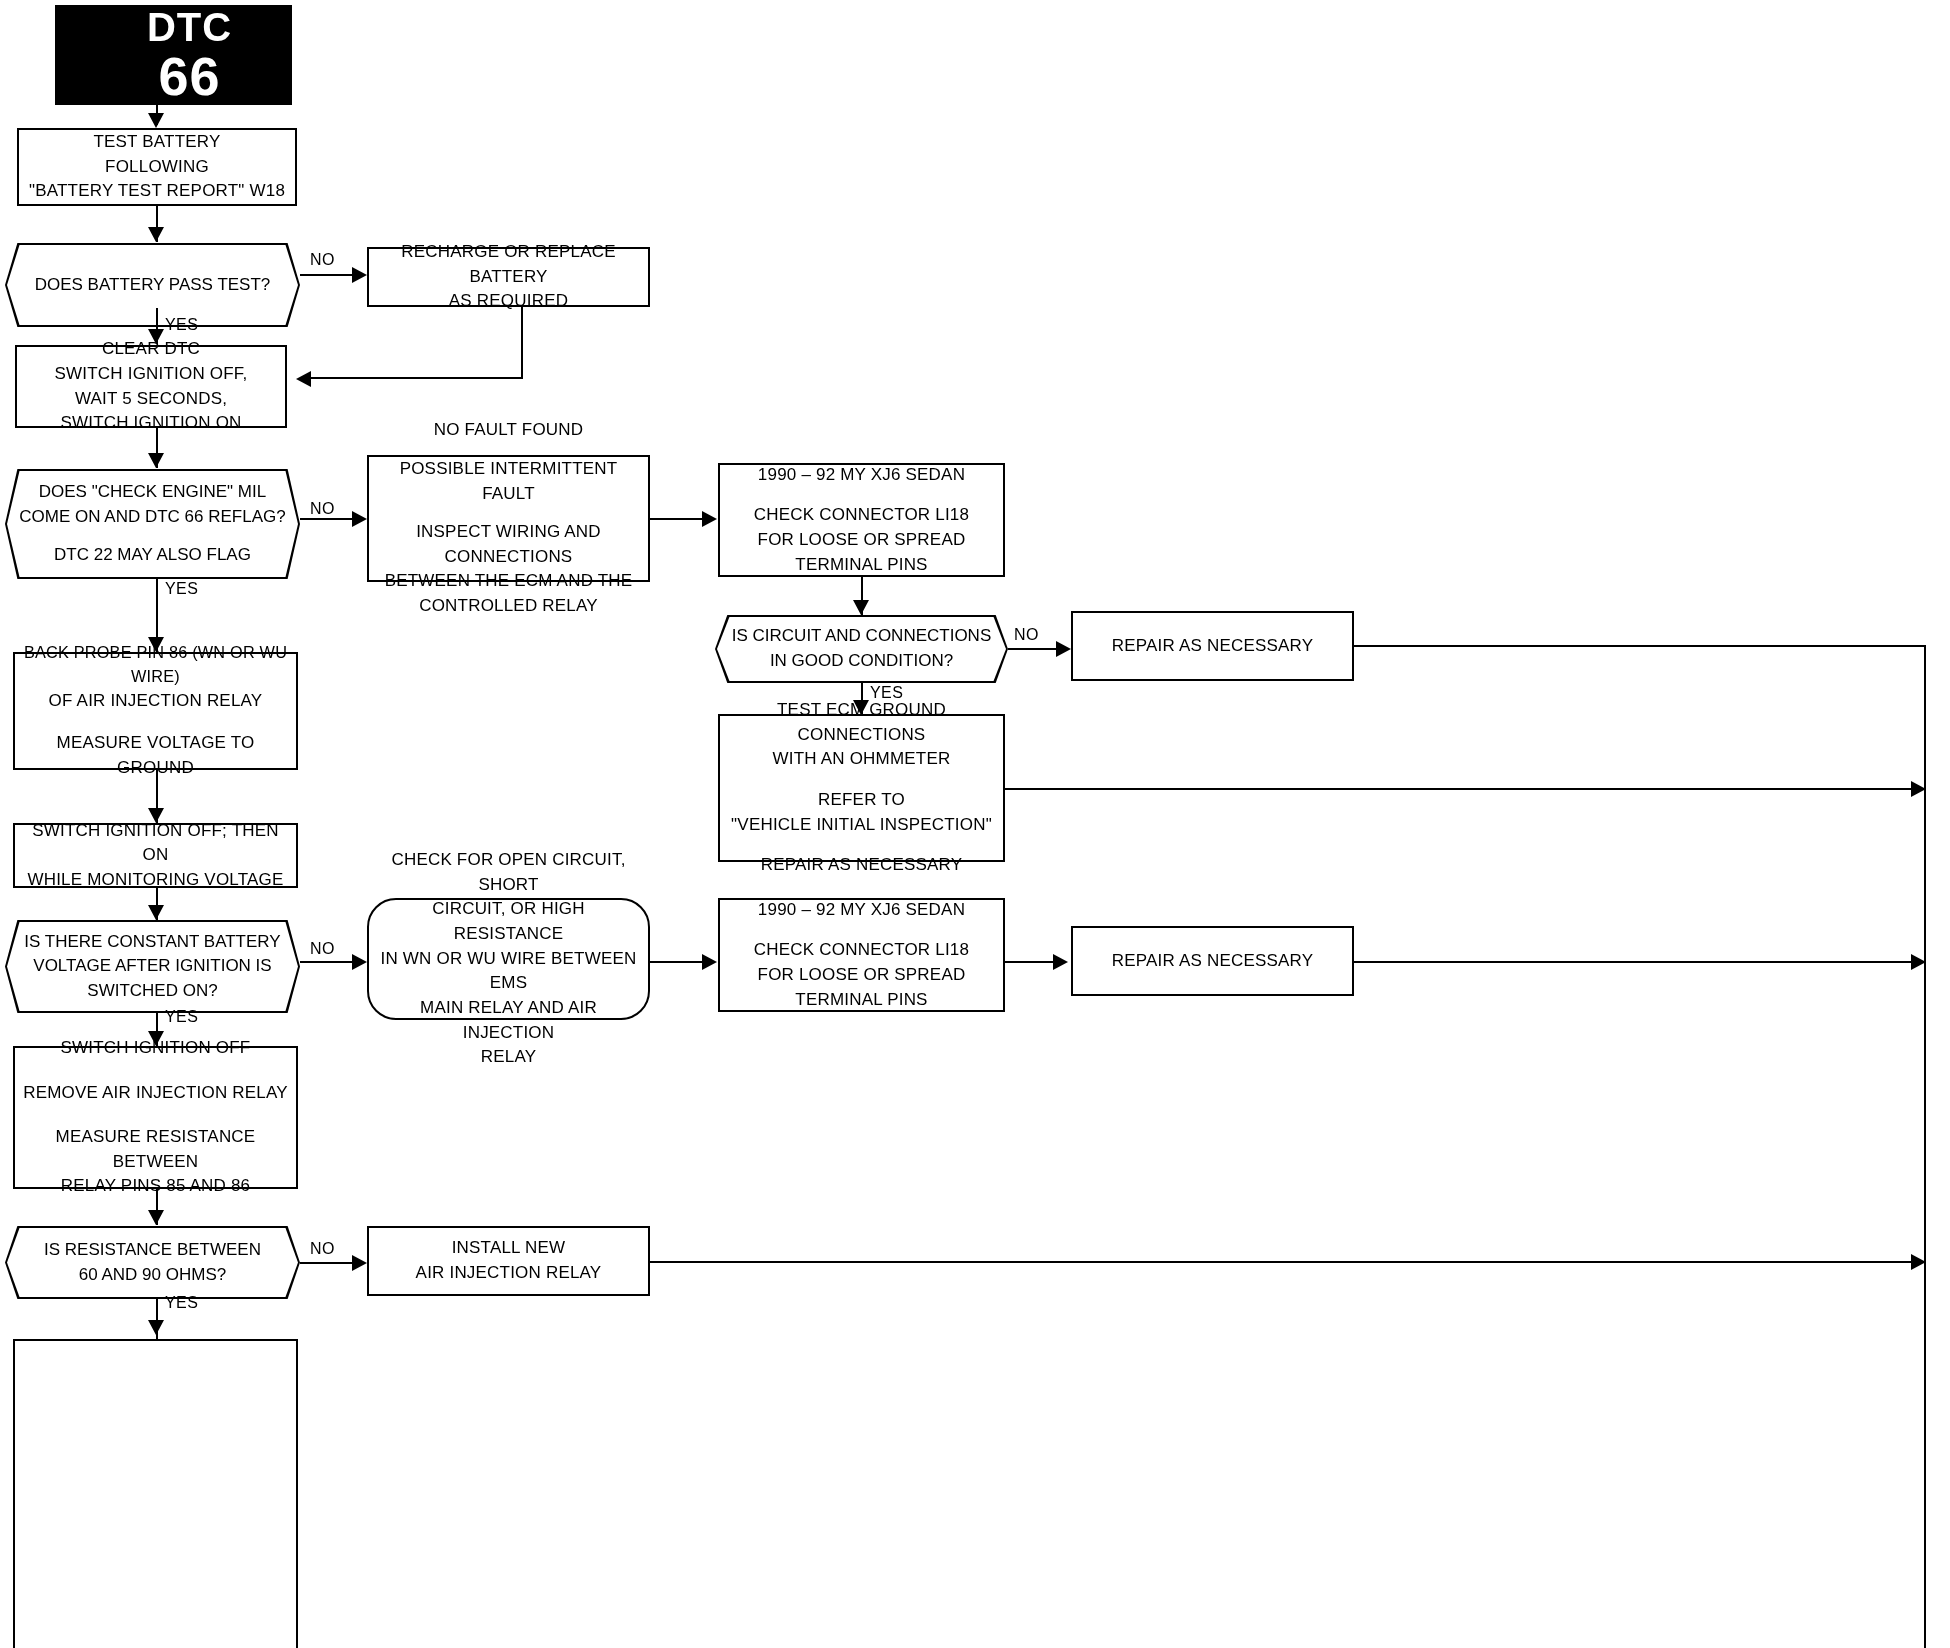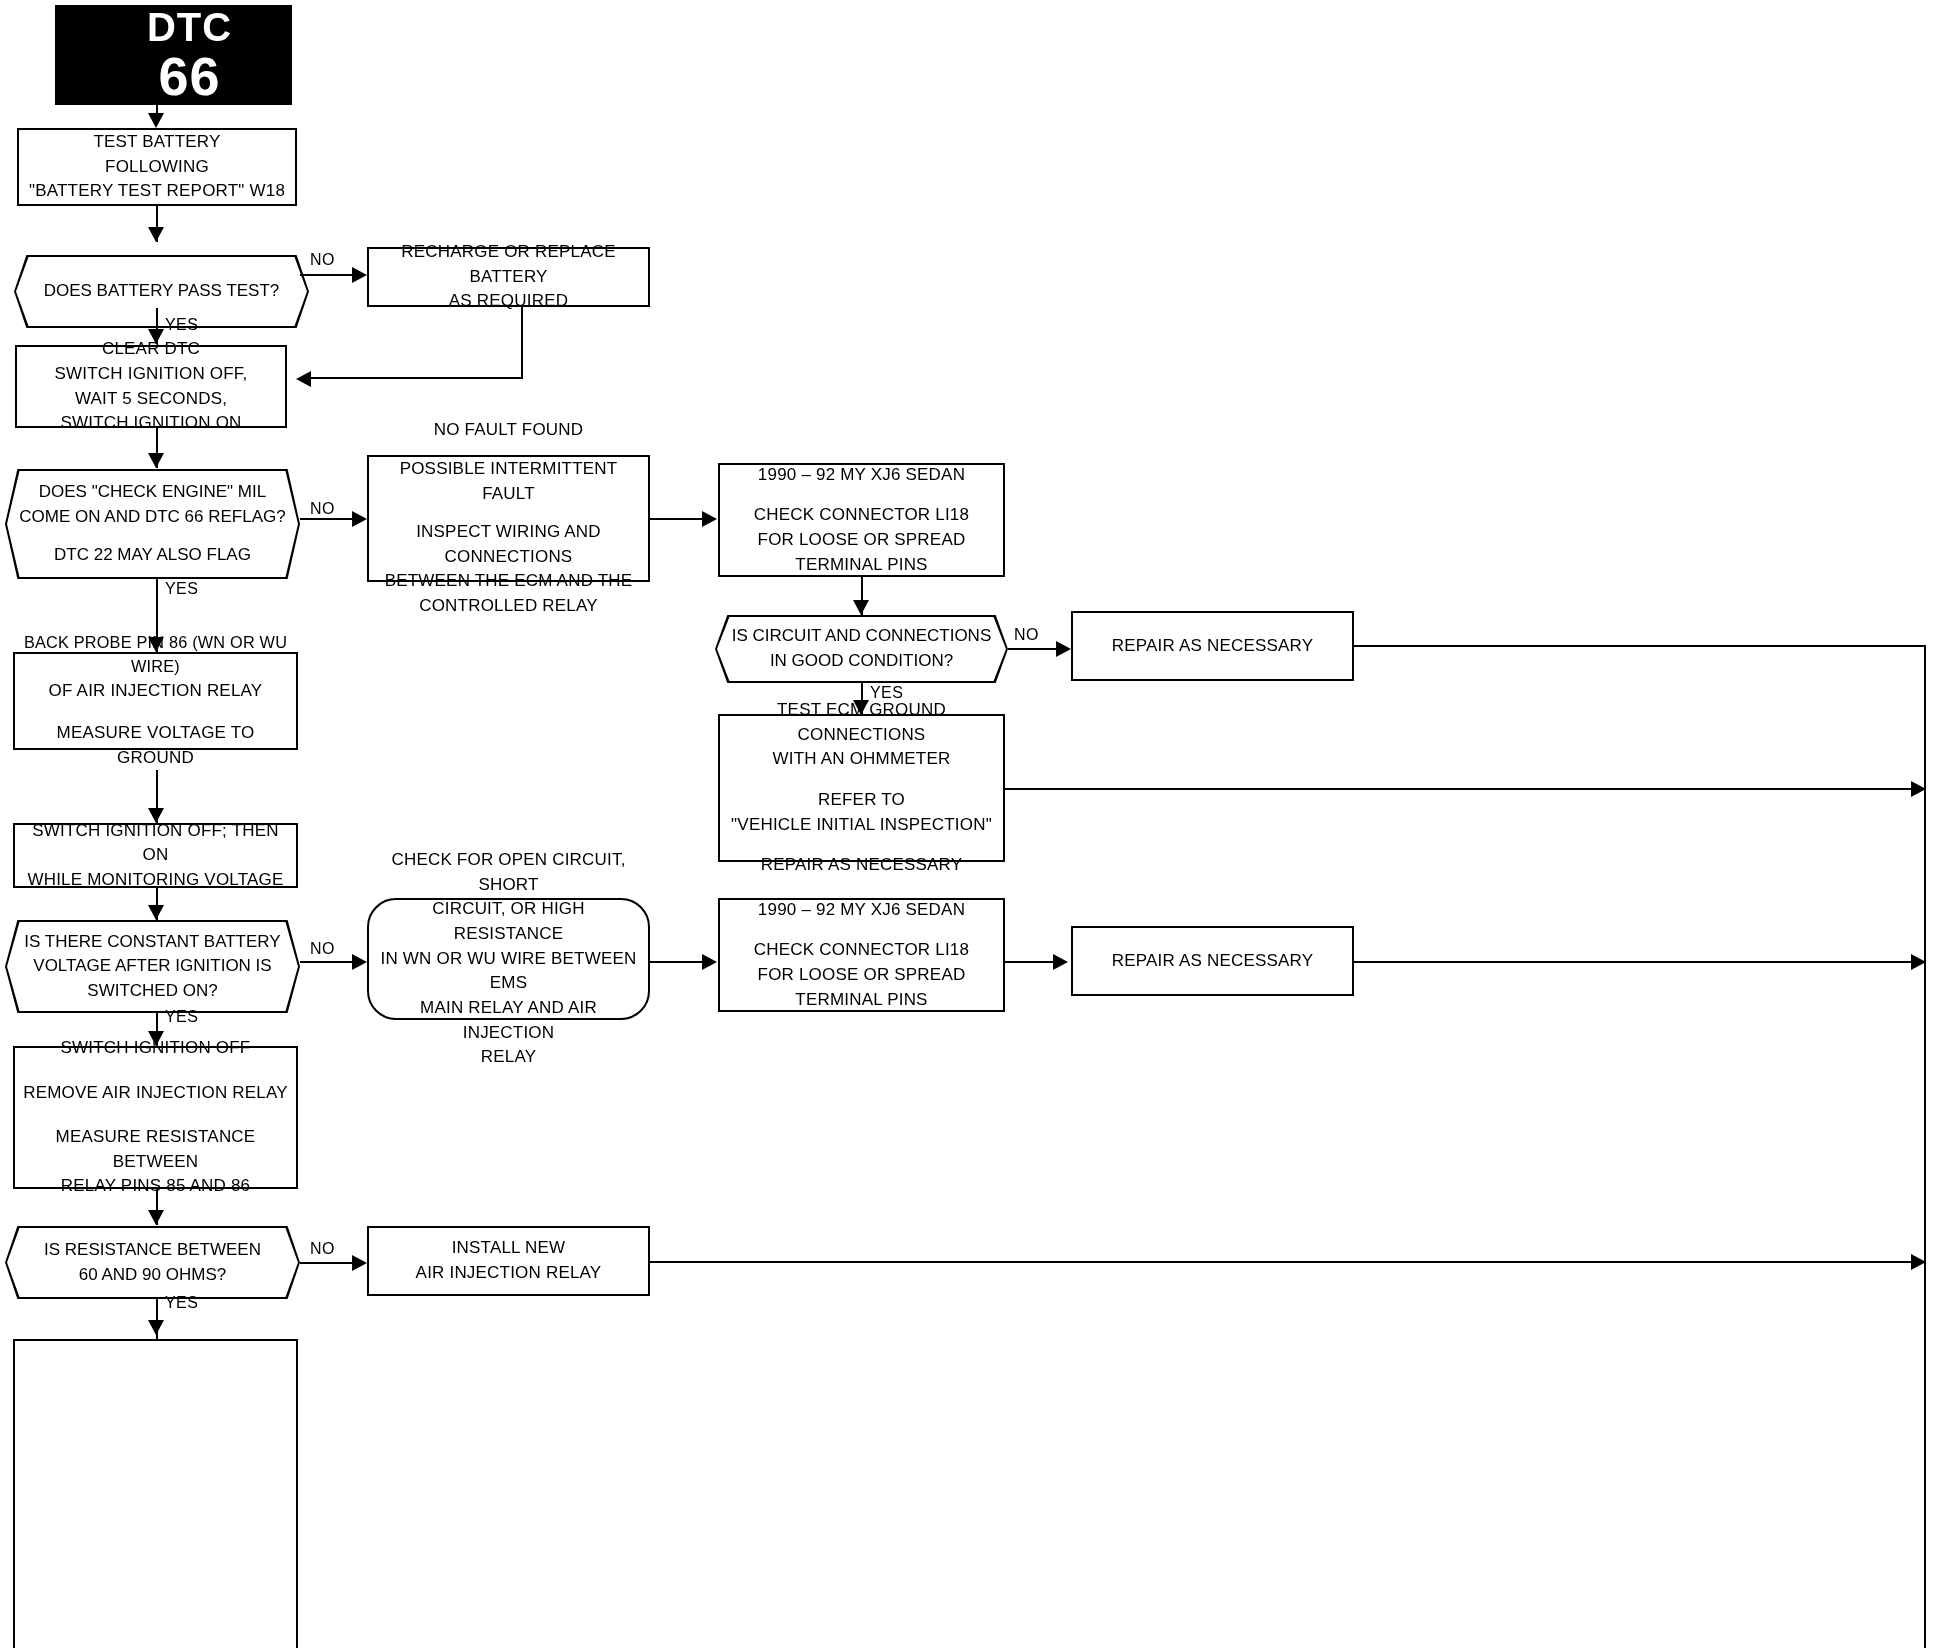--- a/index.html
+++ b/index.html
@@ -115,21 +115,21 @@
 
   <div class="node box" style="left:17px;top:128px;width:280px;height:78px;">
     <div class="para tight">TEST BATTERY</div>
     <div class="para tight">FOLLOWING</div>
     <div class="para tight">"BATTERY TEST REPORT" W18</div>
   </div>
 
   <div class="ln lnv" style="left:156px;top:206px;height:36px;"></div>
   <div class="arrow-d" style="left:148px;top:227px;"></div>
 
-  <div class="hexwrap" style="left:14px;top:243px;width:295px;height:73px;margin-top:12px;">
+  <div class="hexwrap" style="left:5px;top:243px;width:295px;height:84px;">
     <div class="hexinner">
       <div class="para tight">DOES BATTERY PASS TEST?</div>
     </div>
   </div>
 
   <div class="ln lnh" style="left:300px;top:274px;width:55px;"></div>
   <div class="arrow-r" style="left:352px;top:267px;"></div>
   <div class="edge-label" style="left:310px;top:251px;">NO</div>
 
   <div class="node box" style="left:367px;top:247px;width:283px;height:60px;">
@@ -226,21 +226,21 @@
     <div class="para" style="margin-top:16px;">
       <div class="tight">REFER TO</div>
       <div class="tight">"VEHICLE INITIAL INSPECTION"</div>
     </div>
     <div class="para" style="margin-top:16px;">REPAIR AS NECESSARY</div>
   </div>
 
   <div class="ln lnh" style="left:1005px;top:788px;width:919px;"></div>
   <div class="arrow-r" style="left:1911px;top:781px;"></div>
 
-  <div class="node box" style="left:13px;top:652px;width:285px;height:98px;">
+  <div class="node box" style="left:13px;top:652px;width:285px;height:118px;">
     <div class="para">
       <div class="tight" style="font-size:16.3px;">BACK PROBE PIN 86 (WN OR WU WIRE)</div>
       <div class="tight">OF AIR INJECTION RELAY</div>
     </div>
     <div class="para" style="margin-top:18px;">MEASURE VOLTAGE TO GROUND</div>
   </div>
 
   <div class="ln lnv" style="left:156px;top:770px;height:53px;"></div>
   <div class="arrow-d" style="left:148px;top:808px;"></div>
 

